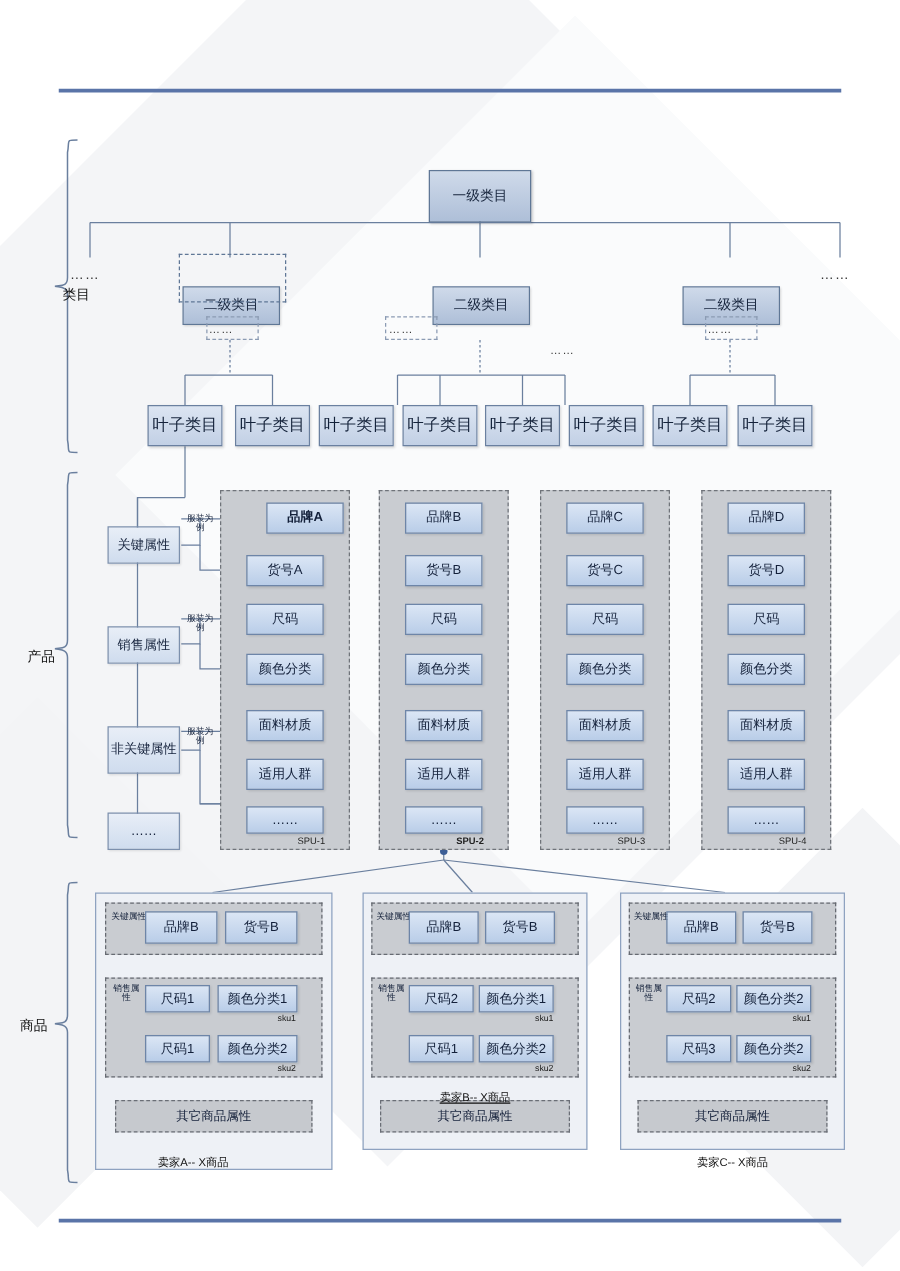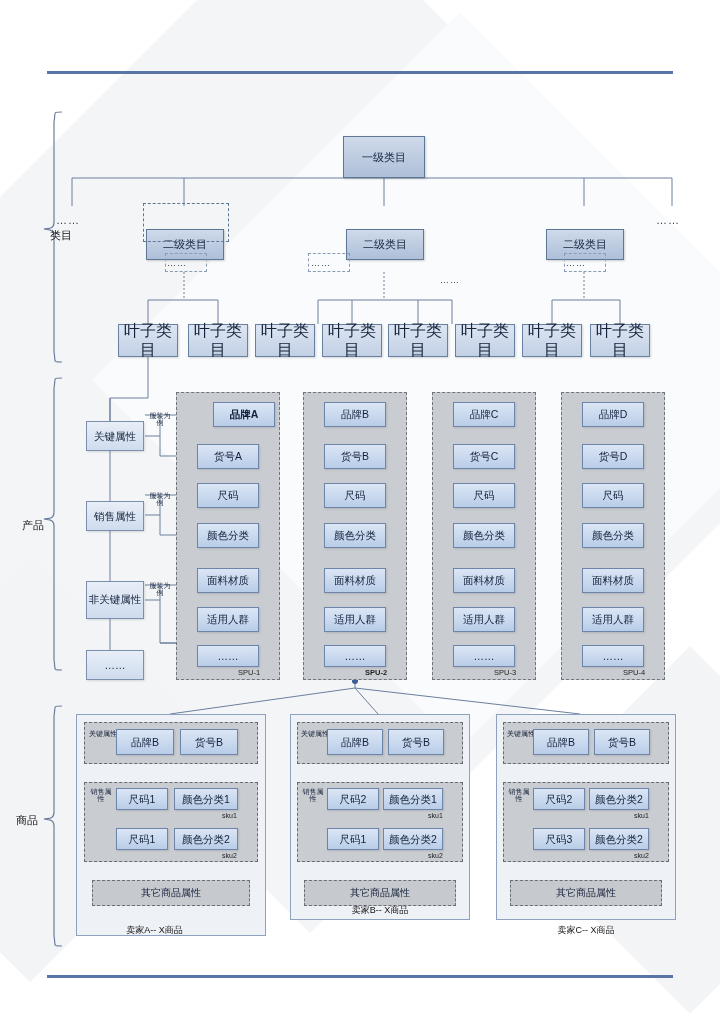--- a/index.html
+++ b/index.html
@@ -37,21 +37,21 @@
   .cat-box{
     background:linear-gradient(180deg,#cfdaea 0%,#aebfd8 100%);
     border:1px solid #5f7796;
     color:#14223a;font-size:11px;
     box-shadow:1px 1px 2px rgba(0,0,0,.18);
     margin-top:23px;
   }
   .leaf-box{
     background:linear-gradient(180deg,#dce5f2 0%,#c2d0e5 100%);
     border:1px solid #6a80a0;
-    color:#14223a;font-size:16px;
+    color:#14223a;font-size:13px;
     box-shadow:1px 1px 2px rgba(0,0,0,.15);
   }
   .attr-box{
     background:linear-gradient(180deg,#e8eef7 0%,#cfdcee 100%);
     border:1px solid #7c90ad;
     color:#13203a;font-size:10.5px;
     box-shadow:1px 1px 2px rgba(0,0,0,.12);
   }
   .val-box{
     background:linear-gradient(180deg,#dbe6f5 0%,#b9cde8 100%);
@@ -271,21 +271,21 @@
   <div class="grp-panel" style="left:297px;top:782px;width:166px;height:80px;"></div>
   <div class="mini" style="left:300px;top:788px;width:26px;">销售属性</div>
   <div class="box val-box" style="left:327px;top:788px;width:52px;height:22px;">尺码2</div>
   <div class="box val-box" style="left:383px;top:788px;width:60px;height:22px;">颜色分类1</div>
   <div class="sku-tag" style="left:428px;top:812px;">sku1</div>
   <div class="box val-box" style="left:327px;top:828px;width:52px;height:22px;">尺码1</div>
   <div class="box val-box" style="left:383px;top:828px;width:60px;height:22px;">颜色分类2</div>
   <div class="sku-tag" style="left:428px;top:852px;">sku2</div>
 
   <div class="other-attr" style="left:304px;top:880px;width:152px;height:26px;">其它商品属性</div>
-  <div class="caption" style="left:290px;top:904px;width:180px;">卖家B-- X商品</div>
+  <div class="caption" style="left:290px;top:872px;width:180px;text-decoration:underline;">卖家B-- X商品</div>
 
   <div class="goods-panel" style="left:496px;top:714px;width:180px;height:206px;"></div>
   <div class="grp-panel" style="left:503px;top:722px;width:166px;height:42px;"></div>
   <div class="mini" style="left:506px;top:730px;width:30px;">关键属性</div>
   <div class="box val-box" style="left:533px;top:729px;width:56px;height:26px;">品牌B</div>
   <div class="box val-box" style="left:594px;top:729px;width:56px;height:26px;">货号B</div>
 
   <div class="grp-panel" style="left:503px;top:782px;width:166px;height:80px;"></div>
   <div class="mini" style="left:506px;top:788px;width:26px;">销售属性</div>
   <div class="box val-box" style="left:533px;top:788px;width:52px;height:22px;">尺码2</div>

